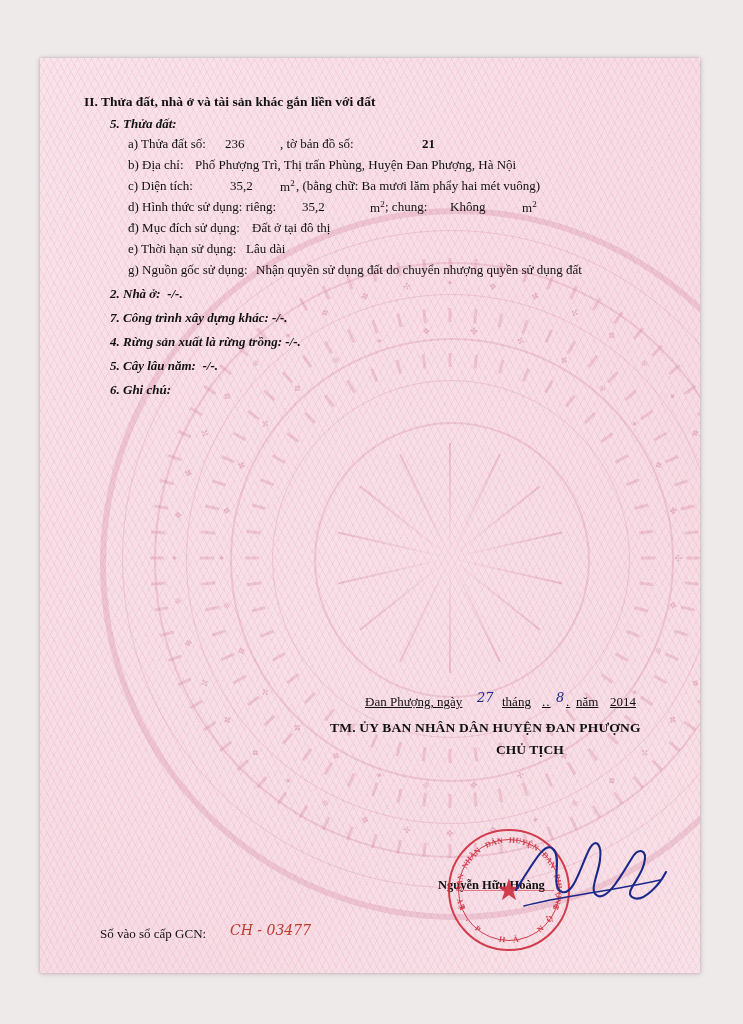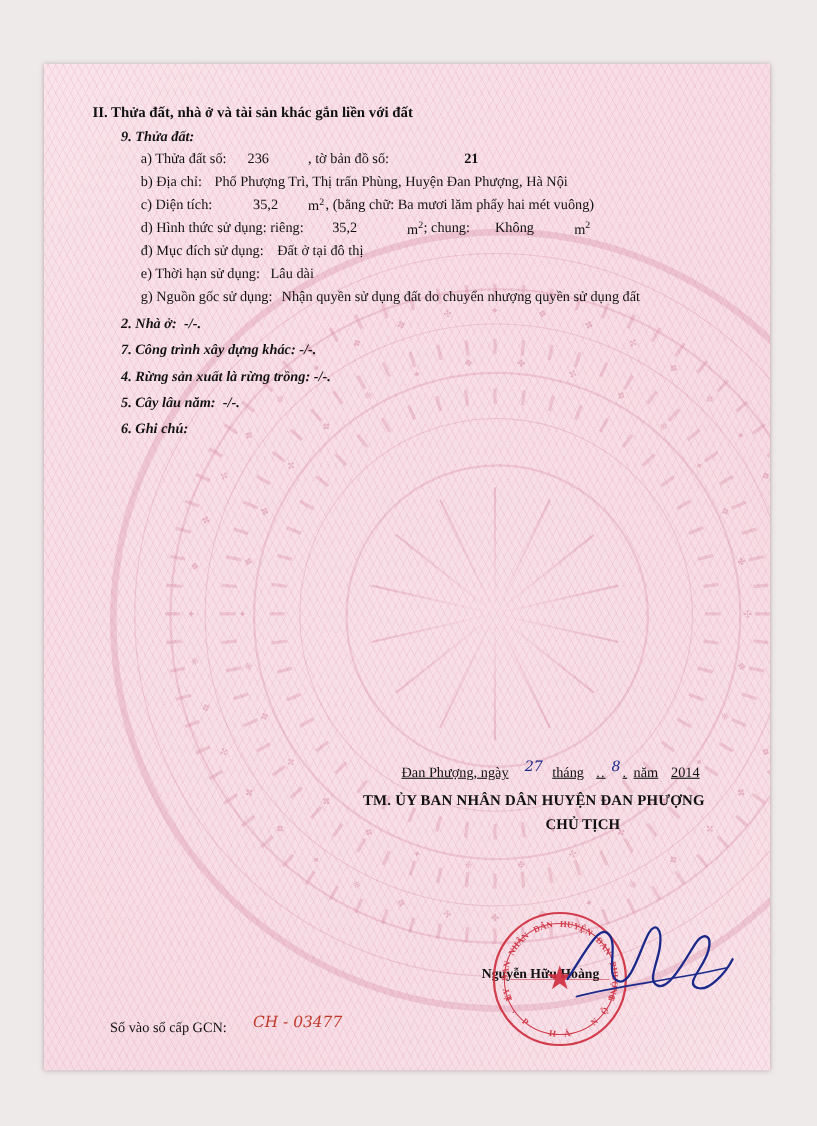--- a/index.html
+++ b/index.html
@@ -445,21 +445,21 @@
         <div class="glyph" style="left: 350px; top: 350px; transform: translate(-50%, -50%) rotate(318deg) translateY(-228px);">✥</div>
         <div class="glyph" style="left: 350px; top: 350px; transform: translate(-50%, -50%) rotate(330deg) translateY(-228px);">❈</div>
         <div class="glyph" style="left: 350px; top: 350px; transform: translate(-50%, -50%) rotate(342deg) translateY(-228px);">✦</div>
         <div class="glyph" style="left: 350px; top: 350px; transform: translate(-50%, -50%) rotate(354deg) translateY(-228px);">❖</div>
       </div>
 
     <div id="content">
 
       <div class="line h-section" style="left:44px; top:36px;">II. Thửa đất, nhà ở và tài sản khác gắn liền với đất</div>
 
-      <div class="line item-title" style="left:70px; top:58px;">9. Thửa đất:</div>
+      <div class="line item-title" style="left:70px; top:58px;">5. Thửa đất:</div>
 
       <div class="line body-txt" style="left:88px; top:78px;">a) Thửa đất số:</div>
       <div class="line body-txt" style="left:185px; top:78px; font-weight:normal;">236</div>
       <div class="line body-txt" style="left:240px; top:78px;">, tờ bản đồ số:</div>
       <div class="line body-txt" style="left:382px; top:78px; font-weight:bold;">21</div>
 
       <div class="line body-txt" style="left:88px; top:99px;">b) Địa chỉ:</div>
       <div class="line body-txt" style="left:155px; top:99px;">Phố Phượng Trì, Thị trấn Phùng, Huyện Đan Phượng, Hà Nội</div>
 
       <div class="line body-txt" style="left:88px; top:120px;">c) Diện tích:</div>

